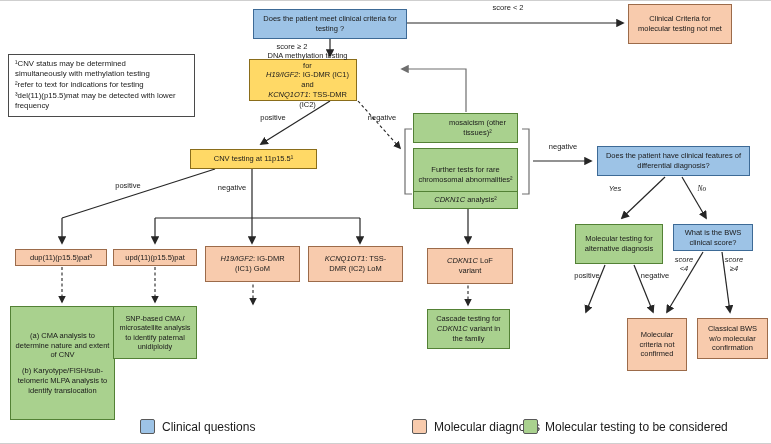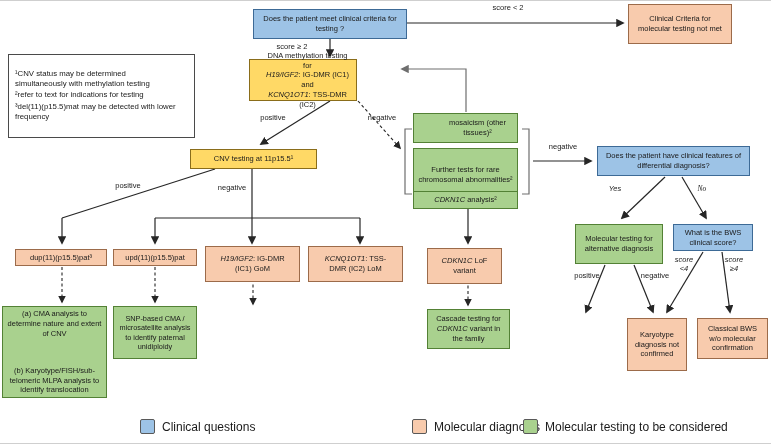--- a/index.html
+++ b/index.html
@@ -83,21 +83,21 @@
   </svg>
 
   <div class="node blue" style="left:253px;top:8px;width:154px;height:30px;">
     <div class="flow">Does the patient meet clinical criteria for testing ?</div>
   </div>
 
   <div class="node orange" style="left:628px;top:3px;width:104px;height:40px;">
     <div class="flow">Clinical Criteria for molecular testing not met</div>
   </div>
 
-  <div class="node white fnbox" style="left:8px;top:53px;width:187px;height:84px;padding:4px 16px 4px 6px;font-size:7.8px;">
+  <div class="node white fnbox" style="left:8px;top:53px;width:187px;height:63px;padding:4px 16px 4px 6px;font-size:7.8px;">
     <div class="flow">¹CNV status may be determined simultaneously with methylation testing</div>
     <div class="flow">²refer to text for indications for testing</div>
     <div class="flow">³del(11)(p15.5)mat may be detected with lower frequency</div>
   </div>
 
   <div class="node yellow" style="left:249px;top:58px;width:108px;height:42px;padding-left:13px;">
     <div class="flow">DNA methylation testing for</div>
     <div class="flow"><span class="it">H19/IGF2</span><span>: IG-DMR (IC1) and</span></div>
     <div class="flow"><span class="it">KCNQ1OT1</span><span>: TSS-DMR (IC2)</span></div>
   </div>
@@ -139,41 +139,41 @@
   </div>
 
   <div class="node orange tight" style="left:205px;top:245px;width:95px;height:32px;">
     <div class="flow"><span class="it">H19/IGF2</span><span>: IG-DMR (IC1) GoM</span></div>
   </div>
 
   <div class="node orange tight" style="left:308px;top:245px;width:95px;height:32px;justify-content:center;">
     <div class="flow"><span class="it">KCNQ1OT1</span><span>: TSS-DMR (IC2) LoM</span></div>
   </div>
 
-  <div class="node orange tight" style="left:427px;top:247px;width:75px;height:31px;">
+  <div class="node orange tight" style="left:427px;top:247px;width:86px;height:31px;">
     <div class="flow"><span class="it">CDKN1C</span><span> LoF variant</span></div>
   </div>
 
-  <div class="node green" style="left:2px;top:305px;width:105px;height:92px;justify-content:space-between;">
+  <div class="node green" style="left:10px;top:305px;width:105px;height:114px;">
     <div class="flow" style="margin-bottom:6px;">(a) CMA analysis to determine nature and extent of CNV</div>
     <div class="flow">(b) Karyotype/FISH/sub-telomeric MLPA analysis to identify translocation</div>
   </div>
 
   <div class="node green" style="left:113px;top:305px;width:84px;height:53px;font-size:7.3px;">
     <div class="flow">SNP-based CMA / microsatellite analysis to identify paternal unidiploidy</div>
   </div>
 
 
   <div class="node green" style="left:427px;top:308px;width:83px;height:40px;">
     <div class="flow"><span>Cascade testing for </span><span class="it">CDKN1C</span><span> variant in the family</span></div>
   </div>
 
 
   <div class="node orange" style="left:627px;top:317px;width:60px;height:53px;">
-    <div class="flow">Karyotype diagnosis not confirmed</div>
+    <div class="flow">Molecular criteria not confirmed</div>
   </div>
 
   <div class="node orange" style="left:697px;top:317px;width:71px;height:41px;">
     <div class="flow">Classical BWS w/o molecular confirmation</div>
   </div>
 
   <span class="elabel" style="left:480px;top:3px;width:56px;">score &lt; 2</span>
   <span class="elabel" style="left:262px;top:42px;width:60px;">score ≥ 2</span>
   <span class="elabel" style="left:248px;top:113px;width:50px;">positive</span>
   <span class="elabel" style="left:357px;top:113px;width:50px;">negative</span>

